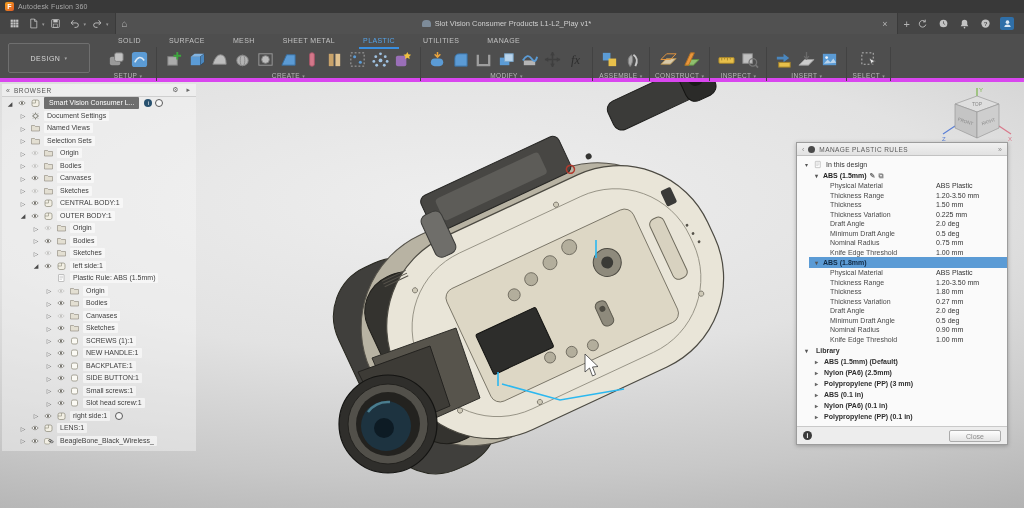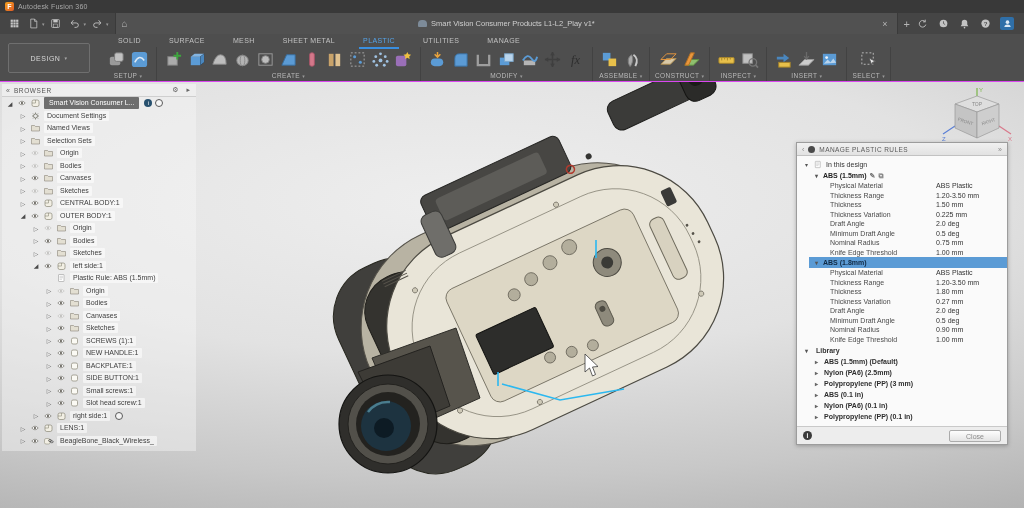--- a/index.html
+++ b/index.html
@@ -23,21 +23,21 @@
   .cloud-badge { width:9px; height:7px; background:#7d8b99; border-radius:4px 4px 1px 1px; display:inline-block; }
   .tab-close { color:#b5b5b5; font-size:9px; padding:0 3px; cursor:default; }
   .new-tab { color:#b5b5b5; font-size:11px; padding:0 6px; }
   .status-icons { margin-left:auto; display:flex; align-items:center; gap:8px; padding-right:10px; }
   .sicon { width:13px; height:13px; display:flex; align-items:center; justify-content:center; color:#c3c3c3; font-size:10px; }
   .sicon svg { width:11px; height:11px; }
   .avatar-chip { width:14px; height:13px; background:#2f6fa8; border-radius:2px; display:flex; align-items:center; justify-content:center; }
   .avatar-chip svg { width:9px; height:9px; }
 
   
-  .ribbon { position:absolute; left:0; top:34px; width:1024px; height:48px; background:#4e4e4e; border-bottom:1px solid #d946ef; }
+  .ribbon { position:absolute; left:0; top:34px; width:1024px; height:48px; background:#4e4e4e; border-bottom:4px solid #d946ef; }
   .design-btn { position:absolute; left:8px; top:9px; width:82px; height:30px; border:1px solid #6f6f6f; border-radius:2px; background:#525252; color:#d8d8d8; font-size:7px; letter-spacing:.5px; display:flex; align-items:center; justify-content:center; gap:4px; }
   .design-btn .caret { font-size:5px; color:#aaa; }
   .ribbon-tabs { position:absolute; left:104px; top:1px; height:13px; display:flex; gap:0; }
   .rtab { font-size:7px; letter-spacing:.4px; color:#c2c2c2; padding:2px 14px 0 14px; position:relative; }
   .rtab.active { color:#55a3e8; }
   .rtab.active::after { content:""; position:absolute; left:10px; right:10px; bottom:-1px; height:2px; background:#3a8fe0; }
   .ribbon-groups { position:absolute; left:100px; top:13px; height:34px; display:flex; }
   .rgroup { display:flex; flex-direction:column; align-items:center; padding:0 5px; border-right:1px solid #424242; }
   .rgroup-icons { display:flex; align-items:center; height:24px; }
   .ticon { width:23px; height:21px; display:flex; align-items:center; justify-content:center; }
@@ -153,21 +153,21 @@
           <path d="M16 9 h-9 a4 4 0 0 0 0 8 h3" fill="none" stroke="#c6c6c6" stroke-width="1.6"></path>
           <path d="M12 4 l4 5 -4 4" fill="none" stroke="#c6c6c6" stroke-width="1.6"></path>
         </svg>
       </span>
       <span class="qcaret">▾</span>
     </div>
   <div class="doc-tab">
     <span class="home-glyph">⌂</span>
     <span class="doc-title">
       <span class="cloud-badge"></span>
-      <span>Smart Vision Consumer Products L1-L2_Play v1*</span>
+      <span>Slot Vision Consumer Products L1-L2_Play v1*</span>
     </span>
     <span class="tab-close">×</span>
   </div>
   <span class="new-tab">+</span>
   <div class="status-icons" id="status-icons">
       <span class="sicon">
         <svg viewBox="0 0 20 20">
           <path d="M15 7 a6 6 0 1 0 1 5" fill="none" stroke="#c3c3c3" stroke-width="1.6"></path>
           <path d="M15 3 v4 h-4" fill="none" stroke="#c3c3c3" stroke-width="1.6"></path>
         </svg>

